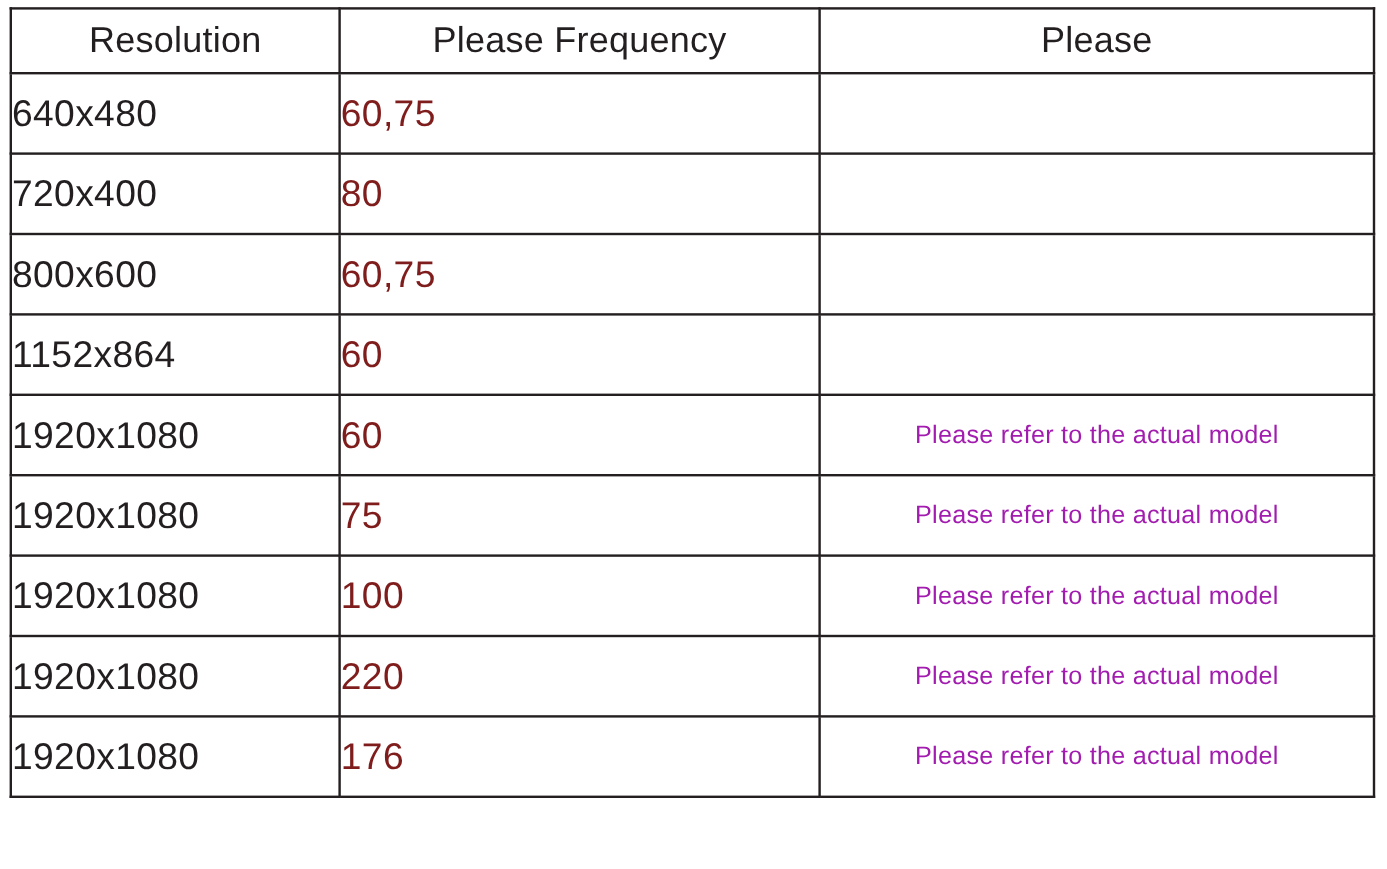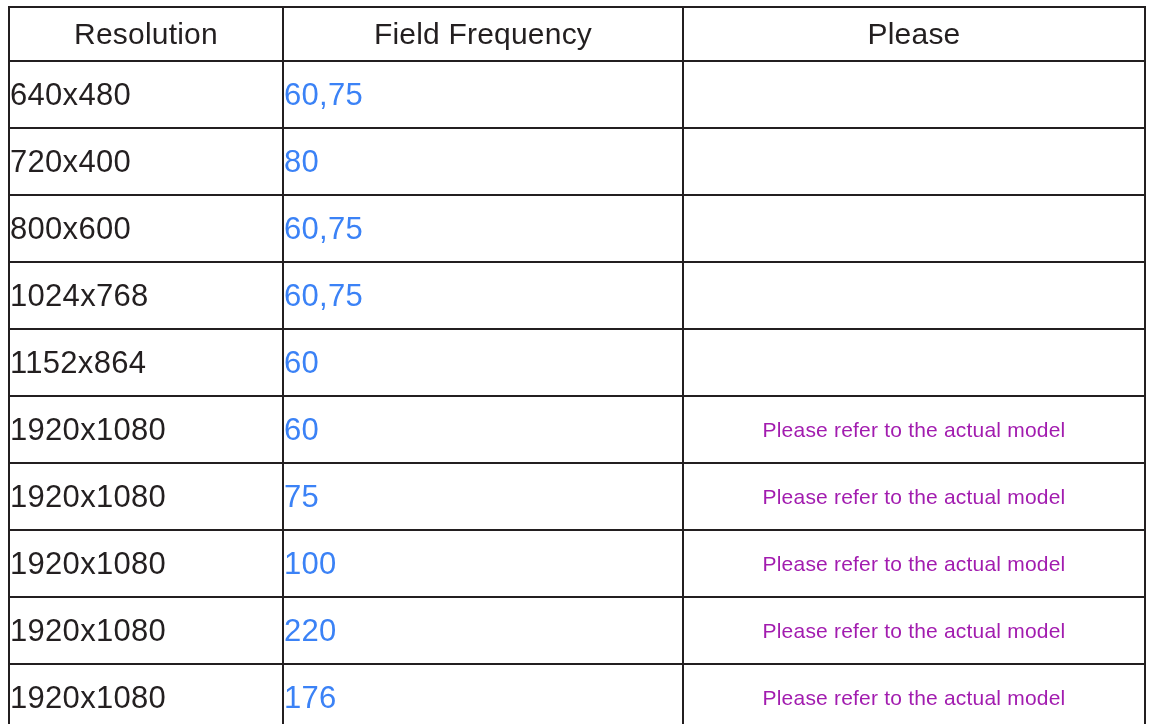--- a/index.html
+++ b/index.html
@@ -54,21 +54,21 @@
     text-align: left;
     padding-left: 14px;
     letter-spacing: 0.3px;
     color: #231f20;
   }
   td.freq-cell {
     font-size: 31px;
     text-align: left;
     padding-left: 66px;
     letter-spacing: 0.3px;
-    color: #3b82f6;
+    color: #7f1d1d;
   }
   td.remark-cell {
     font-size: 21px;
     text-align: center;
     color: #a21caf;
     letter-spacing: 0.2px;
   }
 </style>
 </head>
 <body>
@@ -76,42 +76,37 @@
 <div class="sheet">
   <table class="spec-table">
     <colgroup>
       <col class="c-res">
       <col class="c-freq">
       <col class="c-rem">
     </colgroup>
     <thead>
       <tr>
         <th>Resolution</th>
-        <th>Field Frequency</th>
+        <th>Please Frequency</th>
         <th>Please</th>
       </tr>
     </thead>
     <tbody>
       <tr>
         <td class="res-cell">640x480</td>
         <td class="freq-cell">60,75</td>
         <td class="remark-cell"></td>
       </tr>
       <tr>
         <td class="res-cell">720x400</td>
         <td class="freq-cell">80</td>
         <td class="remark-cell"></td>
       </tr>
       <tr>
         <td class="res-cell">800x600</td>
-        <td class="freq-cell">60,75</td>
-        <td class="remark-cell"></td>
-      </tr>
-      <tr>
-        <td class="res-cell">1024x768</td>
         <td class="freq-cell">60,75</td>
         <td class="remark-cell"></td>
       </tr>
       <tr>
         <td class="res-cell">1152x864</td>
         <td class="freq-cell">60</td>
         <td class="remark-cell"></td>
       </tr>
       <tr>
         <td class="res-cell">1920x1080</td>

